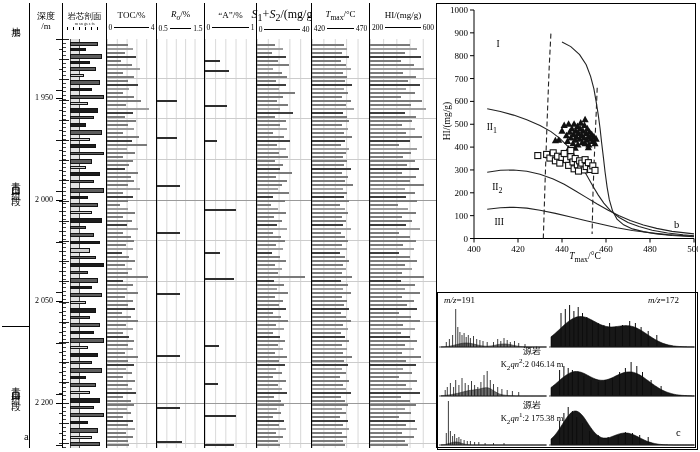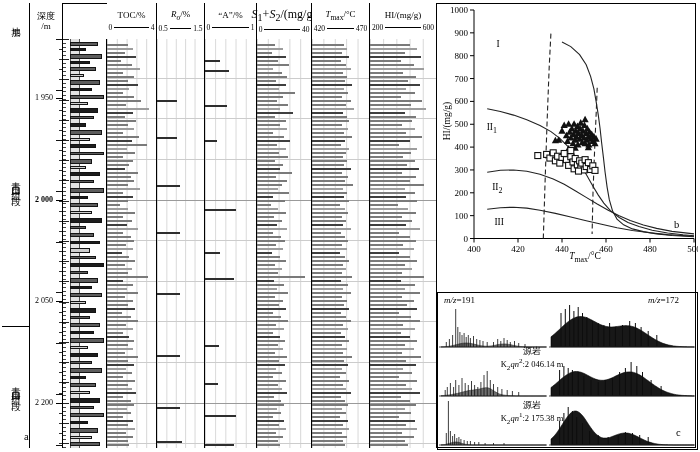--- a/index.html
+++ b/index.html
@@ -42,20 +42,25 @@
 <div class="fig">
   <div class="outer"></div>
 
   <div class="hcell" style="left:2px;width:28px">
     <div class="cjkv">地层</div>
   </div>
   <div class="hcell" style="left:30px;width:33px">
     <div class="t1">深度</div>
     <div class="t1">/m</div>
   </div>
+  <div class="hcell" style="left:63px;width:44px">
+    <div class="t1 cjkwrap">岩芯剖面</div>
+    <div class="grain">m sn gs s fs</div>
+    <div class="grainticks"></div>
+  </div>
   <div class="hcell" style="left:107px;width:50px">
     <div class="t1"><span>TOC/%</span></div>
     <div class="scale">
         <span>0</span>
         <span class="sline"></span>
         <span>4</span>
       </div>
   </div>
   <div class="hcell" style="left:157px;width:48px">
     <div class="t1"><span style="font-style: italic;">R</span><sub style="font-style: italic;">o</sub><span>/%</span></div>
@@ -104,21 +109,21 @@
       </div>
     <div class="member" style="height:121px">
         <span class="vtxt">青山口组一段</span>
       </div>
   </div>
   <div class="bodycol" id="depthcol" style="left:30px;width:33px">
     <div class="dr1"></div>
     <div class="dr2"></div>
   <div style="position: absolute; right: 9px; top: 55px; font-size: 8px; line-height: 8px; white-space: nowrap;">1 950</div>
       <div style="position: absolute; right: 0px; top: 59px; width: 6px; height: 1px; background: rgb(0, 0, 0);"></div>
-      <div style="position: absolute; right: 9px; top: 156.5px; font-size: 8px; line-height: 8px; white-space: nowrap; font-weight: bold;">2 000</div>
+      <div style="position: absolute; right: 9px; top: 156.5px; font-size: 8px; line-height: 8px; white-space: nowrap;">2 000</div>
       <div style="position: absolute; right: 0px; top: 160.5px; width: 6px; height: 1px; background: rgb(0, 0, 0);"></div>
       <div style="position: absolute; right: 9px; top: 258px; font-size: 8px; line-height: 8px; white-space: nowrap;">2 050</div>
       <div style="position: absolute; right: 0px; top: 262px; width: 6px; height: 1px; background: rgb(0, 0, 0);"></div>
       <div style="position: absolute; right: 9px; top: 359.5px; font-size: 8px; line-height: 8px; white-space: nowrap;">2 200</div>
       <div style="position: absolute; right: 0px; top: 363.5px; width: 6px; height: 1px; background: rgb(0, 0, 0);"></div>
     </div>
   <div class="bodycol" id="corecol" style="left:63px;width:44px">
     <div class="cr1"></div>
     <div class="cr2"></div>
     <div class="corestrip"></div>

